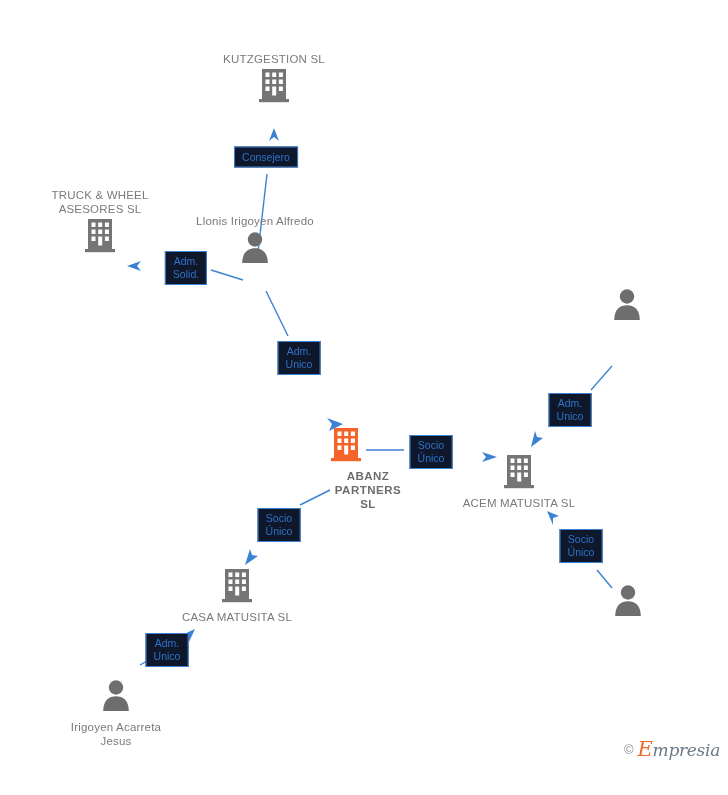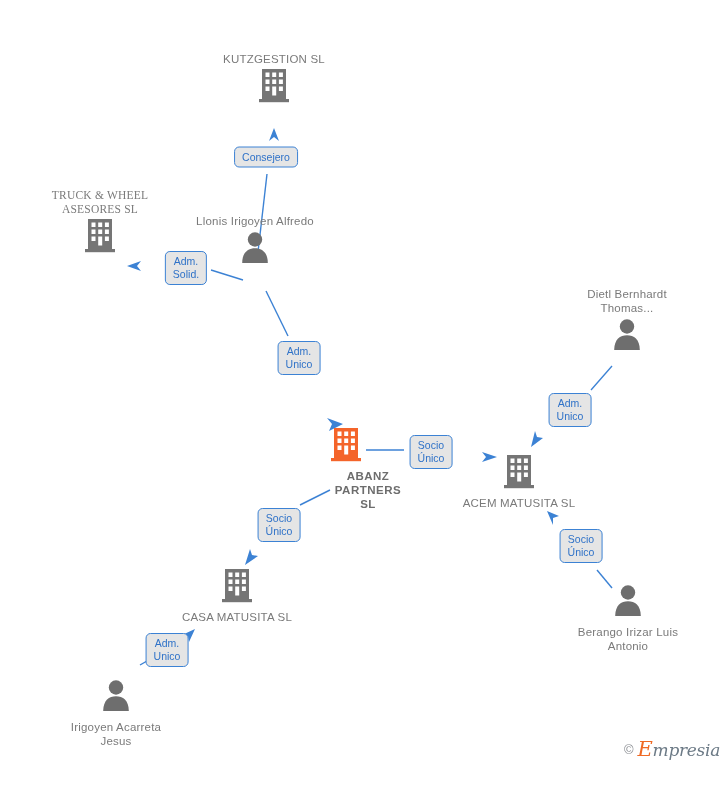--- a/index.html
+++ b/index.html
@@ -49,23 +49,23 @@
     font-weight: bold;
     letter-spacing: 0.5px;
     margin-left: 44px;
   }
   .node.label-above .label {
     margin-top: 0;
     margin-bottom: 2px;
   }
   .edge-label {
     position: absolute;
-    background: #e5e5e5;
+    background: #0f172a;
     border: 1.2px solid #3c82d4;
-    border-radius: 5px;
+    border-radius: 0;
     color: #2f72c8;
     font-size: 10.5px;
     line-height: 13px;
     text-align: center;
     padding: 3px 7px;
     white-space: pre-line;
     transform: translate(-50%, -50%);
     box-sizing: border-box;
   }
   #watermark {
@@ -144,21 +144,21 @@
             <rect x="20.9" y="4.5" width="4" height="4.5" fill="#ffffff"></rect>
             <rect x="7.5" y="11.5" width="4" height="4.5" fill="#ffffff"></rect>
             <rect x="14.2" y="11.5" width="4" height="4.5" fill="#ffffff"></rect>
             <rect x="20.9" y="11.5" width="4" height="4.5" fill="#ffffff"></rect>
             <rect x="7.5" y="18.5" width="4" height="4.5" fill="#ffffff"></rect>
             <rect x="20.9" y="18.5" width="4" height="4.5" fill="#ffffff"></rect>
             <rect x="14.2" y="18.5" width="4" height="9" fill="#ffffff"></rect>
             <rect x="1" y="31" width="30" height="3.2" fill="#757575"></rect>
           </svg></span>
       </div>
-      <div class="node label-above" style="left: 100px; top: 188px; font-family: Liberation Serif, serif;">
+      <div class="node label-above" style="left: 100px; top: 188px;">
         <span class="label">TRUCK &amp;
 WHEEL
 ASESORES  SL</span>
         <span class="icon-wrap"><svg width="32" height="36" viewBox="0 0 32 36">
             <rect x="4" y="1" width="24" height="30" fill="#757575"></rect>
             <rect x="7.5" y="4.5" width="4" height="4.5" fill="#ffffff"></rect>
             <rect x="14.2" y="4.5" width="4" height="4.5" fill="#ffffff"></rect>
             <rect x="20.9" y="4.5" width="4" height="4.5" fill="#ffffff"></rect>
             <rect x="7.5" y="11.5" width="4" height="4.5" fill="#ffffff"></rect>
             <rect x="14.2" y="11.5" width="4" height="4.5" fill="#ffffff"></rect>
@@ -208,36 +208,30 @@
             <rect x="7.5" y="18.5" width="4" height="4.5" fill="#ffffff"></rect>
             <rect x="20.9" y="18.5" width="4" height="4.5" fill="#ffffff"></rect>
             <rect x="14.2" y="18.5" width="4" height="9" fill="#ffffff"></rect>
             <rect x="1" y="31" width="30" height="3.2" fill="#757575"></rect>
           </svg></span>
         <span class="label">ACEM
 MATUSITA
 SL</span>
       </div>
       <div class="node label-above" style="left: 627px; top: 287px;">
-        <span class="label">Dietl
-Bernhardt
-Thomas...</span>
         <span class="icon-wrap"><svg width="32" height="34" viewBox="0 0 32 34">
             <circle cx="16" cy="9.5" r="7.2" fill="#6e6e6e"></circle>
             <path d="M 3.2 33 C 3.2 22.2 9.2 18.2 16 18.2 C 22.8 18.2 28.8 22.2 28.8 33 Z" fill="#6e6e6e"></path>
           </svg></span>
       </div>
       <div class="node" style="left: 628px; top: 583px;">
         <span class="icon-wrap"><svg width="32" height="34" viewBox="0 0 32 34">
             <circle cx="16" cy="9.5" r="7.2" fill="#6e6e6e"></circle>
             <path d="M 3.2 33 C 3.2 22.2 9.2 18.2 16 18.2 C 22.8 18.2 28.8 22.2 28.8 33 Z" fill="#6e6e6e"></path>
           </svg></span>
-        <span class="label">Berango
-Irizar Luis
-Antonio</span>
       </div>
       <div class="node" style="left: 237px; top: 568px;">
         <span class="icon-wrap"><svg width="32" height="36" viewBox="0 0 32 36">
             <rect x="4" y="1" width="24" height="30" fill="#757575"></rect>
             <rect x="7.5" y="4.5" width="4" height="4.5" fill="#ffffff"></rect>
             <rect x="14.2" y="4.5" width="4" height="4.5" fill="#ffffff"></rect>
             <rect x="20.9" y="4.5" width="4" height="4.5" fill="#ffffff"></rect>
             <rect x="7.5" y="11.5" width="4" height="4.5" fill="#ffffff"></rect>
             <rect x="14.2" y="11.5" width="4" height="4.5" fill="#ffffff"></rect>
             <rect x="20.9" y="11.5" width="4" height="4.5" fill="#ffffff"></rect>

